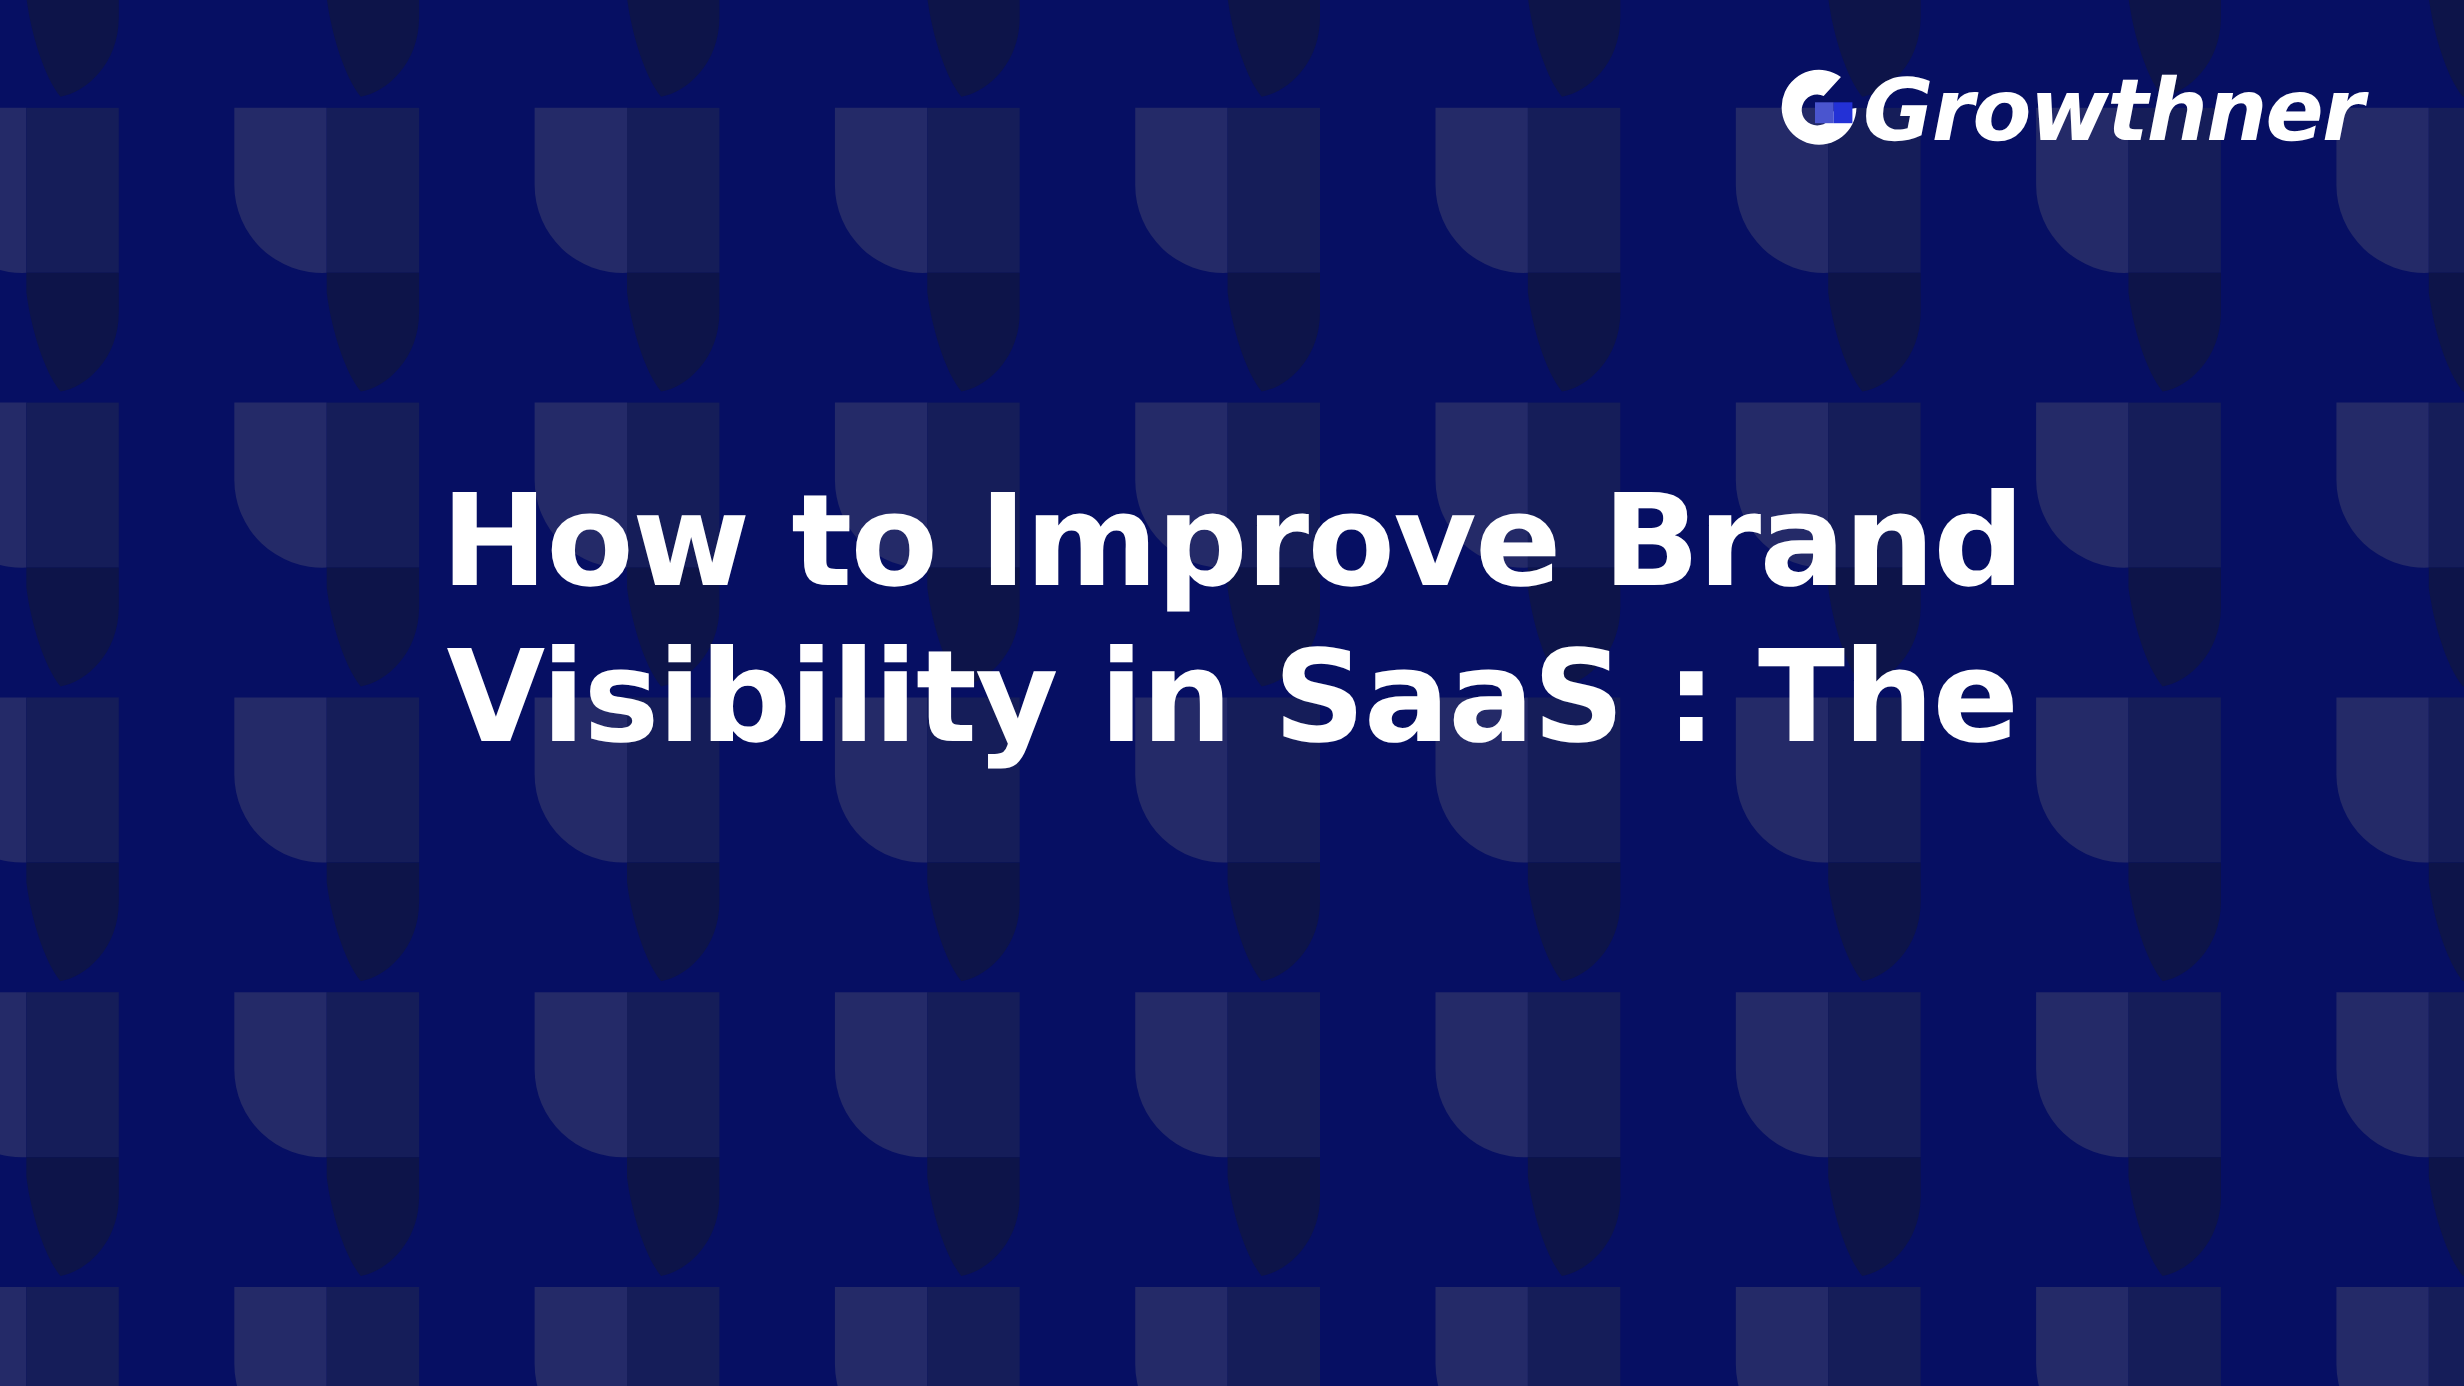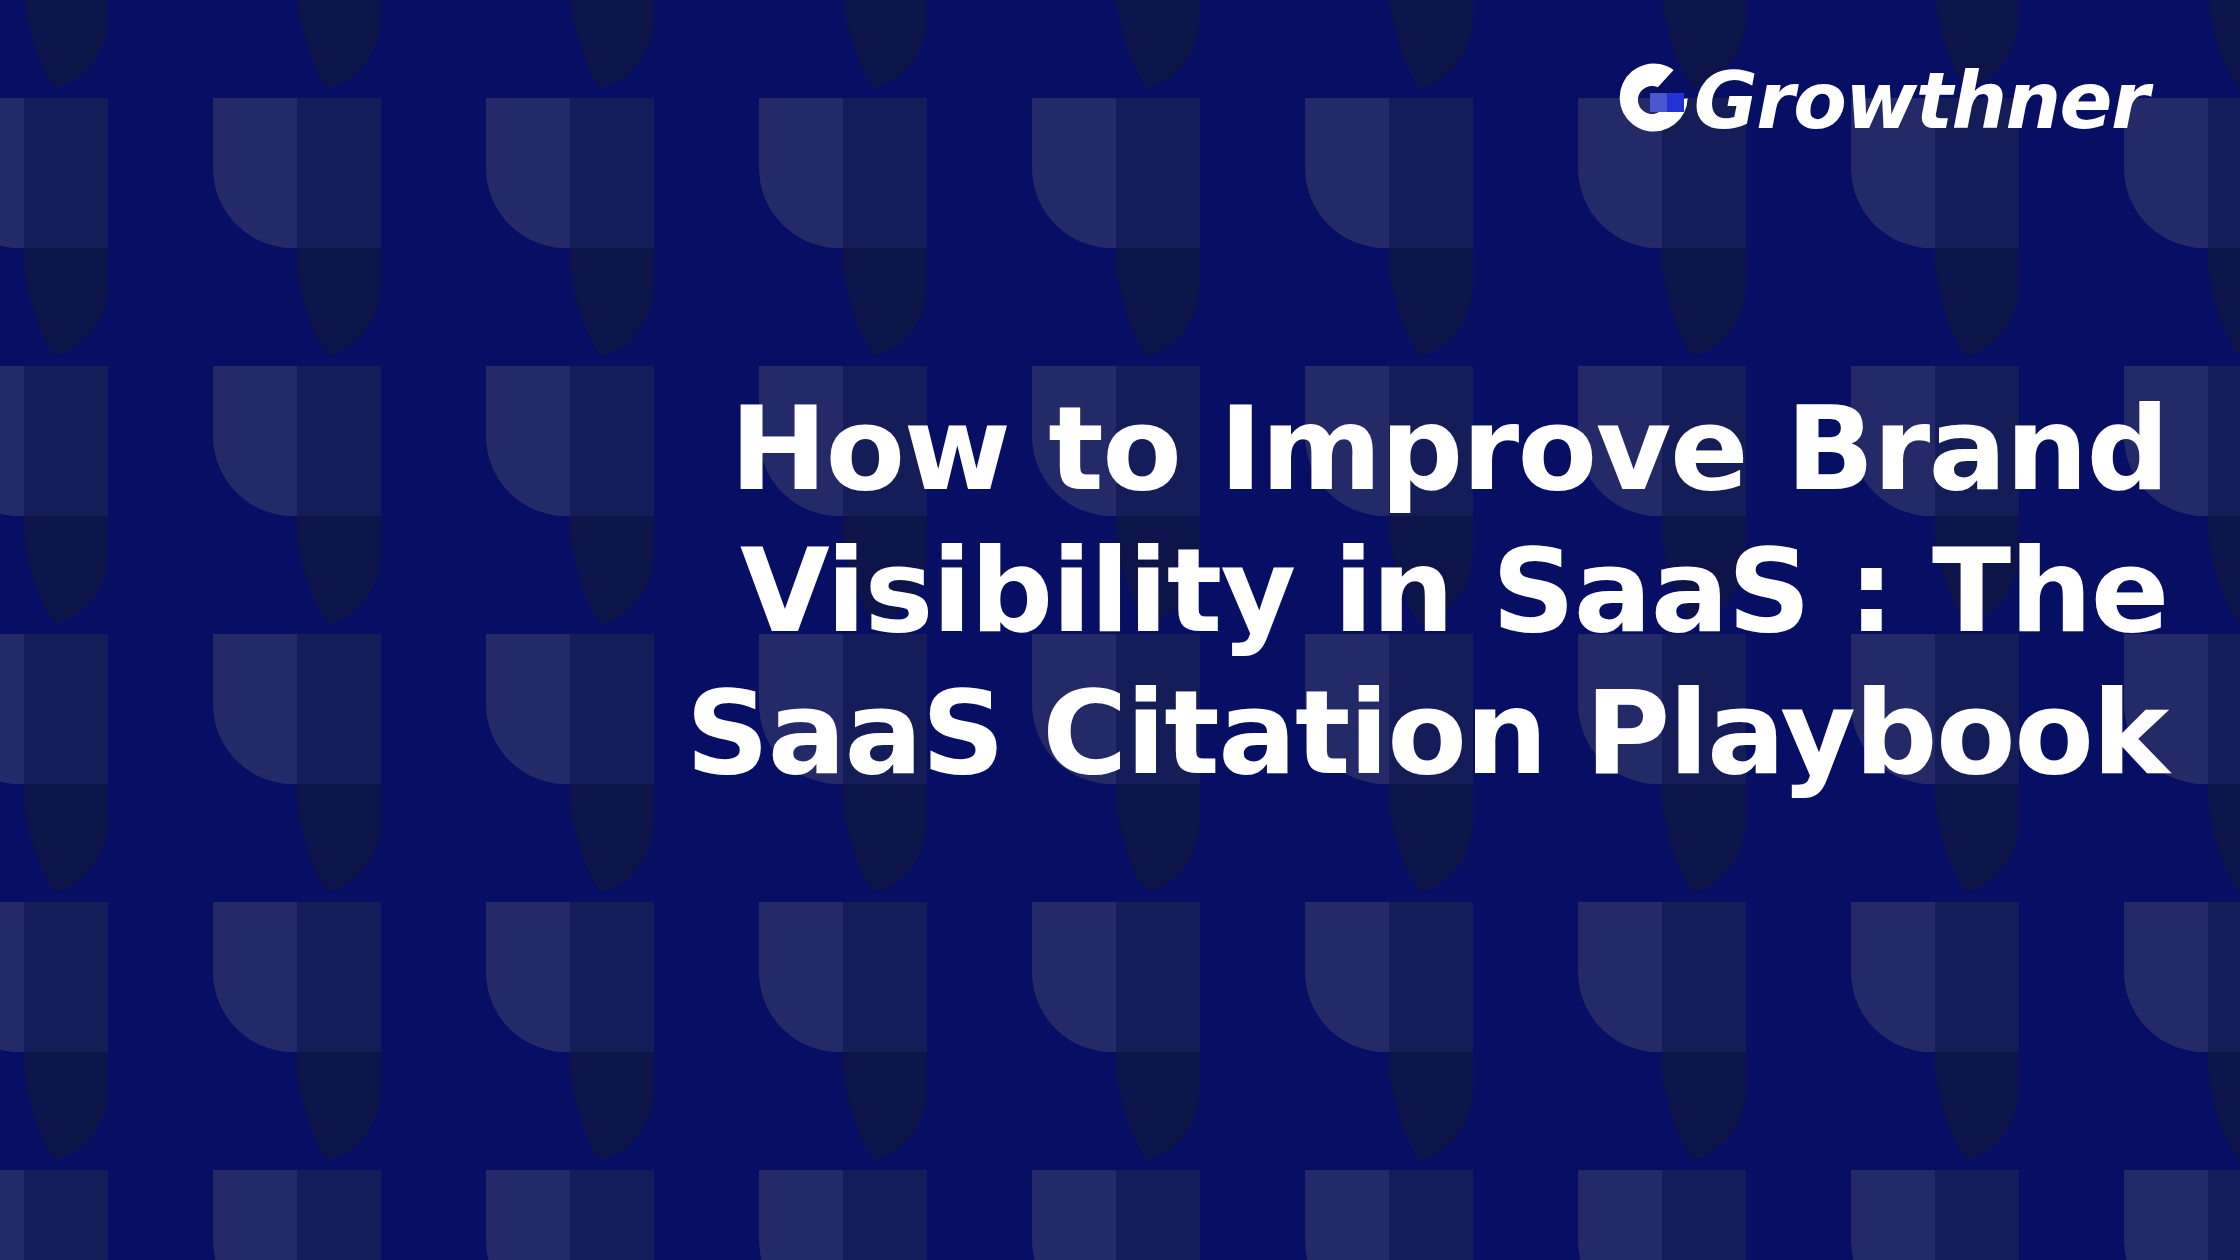--- a/index.html
+++ b/index.html
@@ -59,24 +59,24 @@
     margin-left: -2px;
     padding-bottom: 4px;
     text-align: right;
   }
 
   
   #title-block {
     position: absolute;
     left: 0;
     right: 0;
-    top: 378px;
+    top: 422px;
     display: flex;
     flex-direction: column;
-    align-items: flex-end;
+    align-items: center;
     padding: 0 72px;
   }
   .title-line {
     color: #ffffff;
     font-family: "DejaVu Sans", sans-serif;
     font-weight: 700;
     font-size: 116px;
     line-height: 142px;
     letter-spacing: -1.5px;
     text-align: center;
@@ -177,16 +177,15 @@
         <rect x="44" y="38" width="17" height="19" fill="#4a55cf"></rect>
         <rect x="61" y="38" width="17" height="19" fill="#2331d6"></rect>
       </svg>
     </span>
     <span id="logo-word">Growthner</span>
   </div>
 
   <div id="title-block">
     <div class="title-line">How to Improve Brand</div>
     <div class="title-line">Visibility in SaaS : The</div>
-    <div class="title-line">SaaS Citation Playbook</div>
   </div>
 
 </div>
 
 </body></html>

